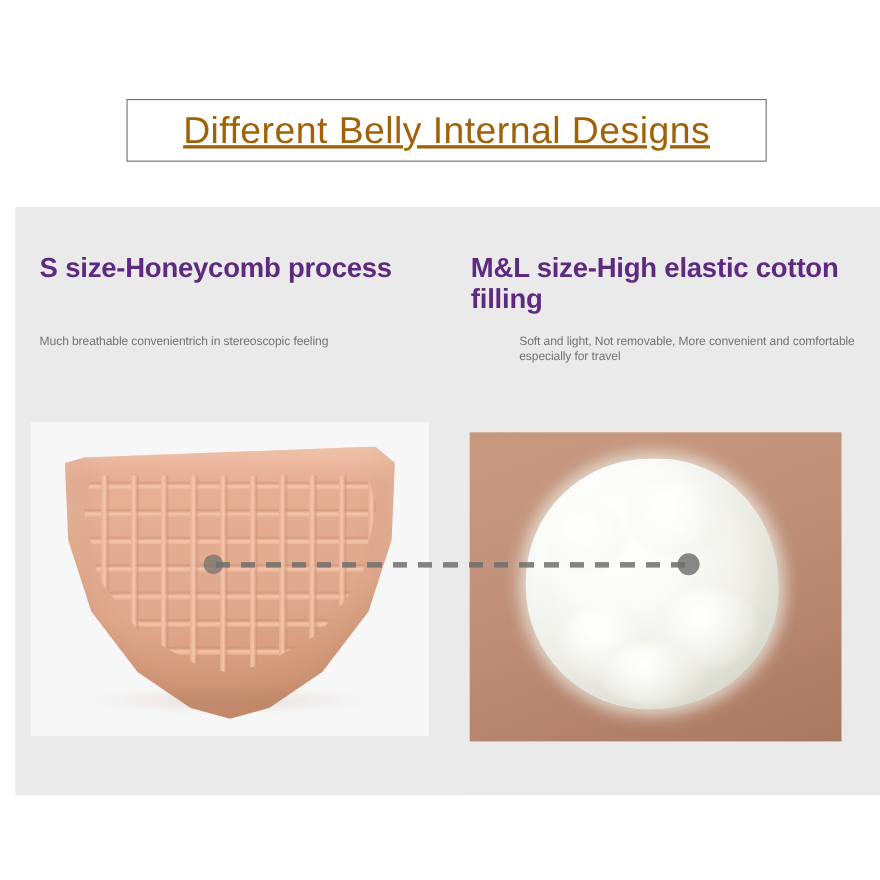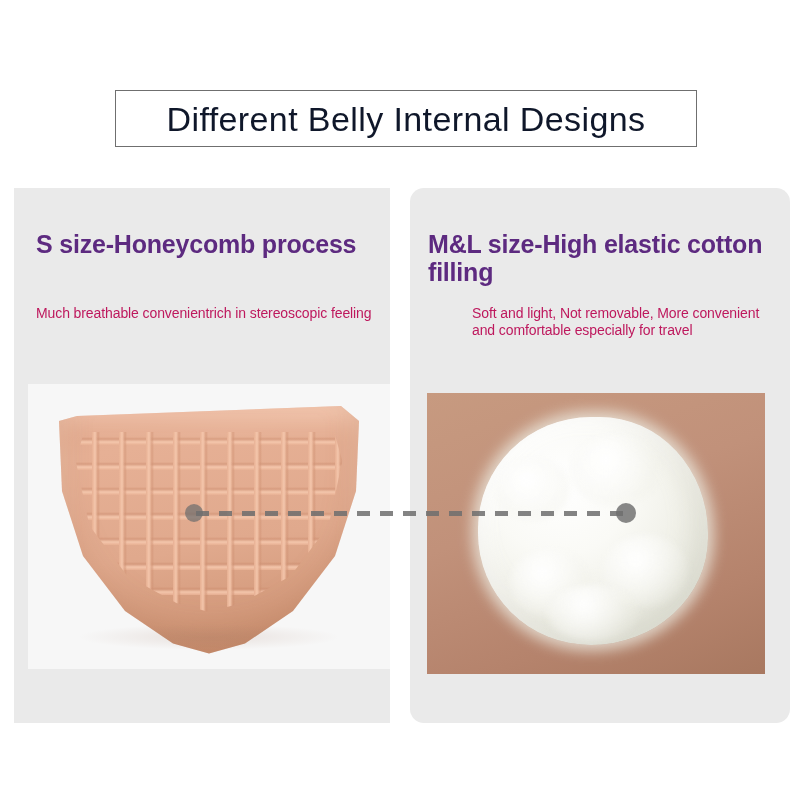--- a/index.html
+++ b/index.html
@@ -33,33 +33,35 @@
     background: #ffffff;
     box-sizing: border-box;
     display: flex;
     align-items: center;
     justify-content: center;
   }
   .title-text {
     font-family: "Liberation Sans", sans-serif;
     font-size: 34px;
     font-weight: 400;
-    color: #0f172a;
+    color: #a16207;
     letter-spacing: 0.4px;
     white-space: nowrap;
     line-height: 1;
+    text-decoration: underline;
   }
 
   
   .panel {
     position: absolute;
     top: 188px;
     height: 535px;
     background: #eaeaea;
     overflow: hidden;
+    padding-left: 32px;
   }
   .panel-left  { left: 14px;  width: 376px; }
   .panel-right { left: 410px; width: 380px; border-radius: 14px; }
 
   .panel-heading {
     position: absolute;
     left: 22px;
     right: 14px;
     top: 42px;
     font-family: "Liberation Sans", sans-serif;
@@ -68,23 +70,23 @@
     color: #5d2a80;
     line-height: 1.12;
     letter-spacing: -0.2px;
   }
   .panel-body {
     position: absolute;
     left: 22px;
     right: 10px;
     top: 117px;
     font-family: "Liberation Sans", sans-serif;
-    font-size: 14px;
+    font-size: 11px;
     font-weight: 400;
-    color: #be185d;
+    color: #737373;
     line-height: 1.22;
     letter-spacing: -0.1px;
   }
   .panel-right .panel-heading { left: 18px; }
   .panel-right .panel-body    { left: 18px; top: 117px; margin-left: 44px; }
 
   
   .photo-left {
     position: absolute;
     left: 14px;

